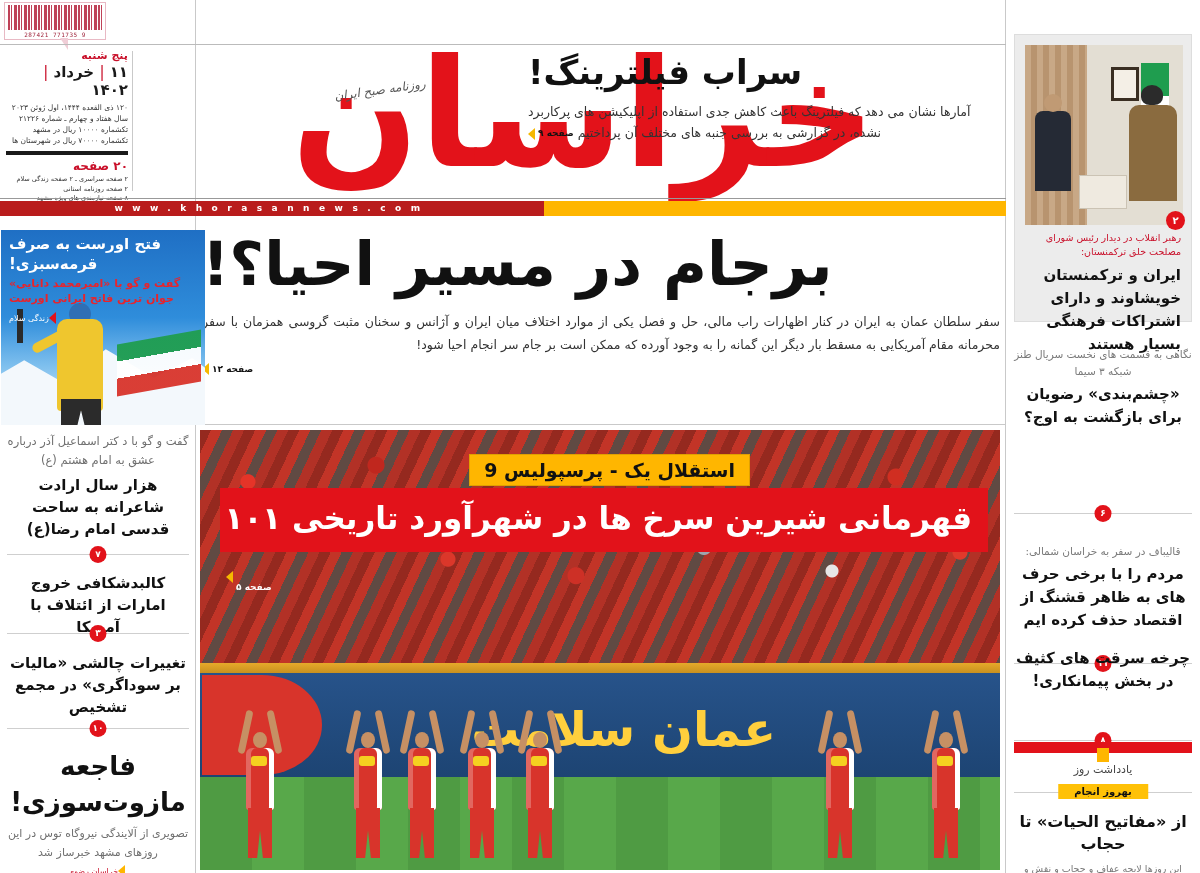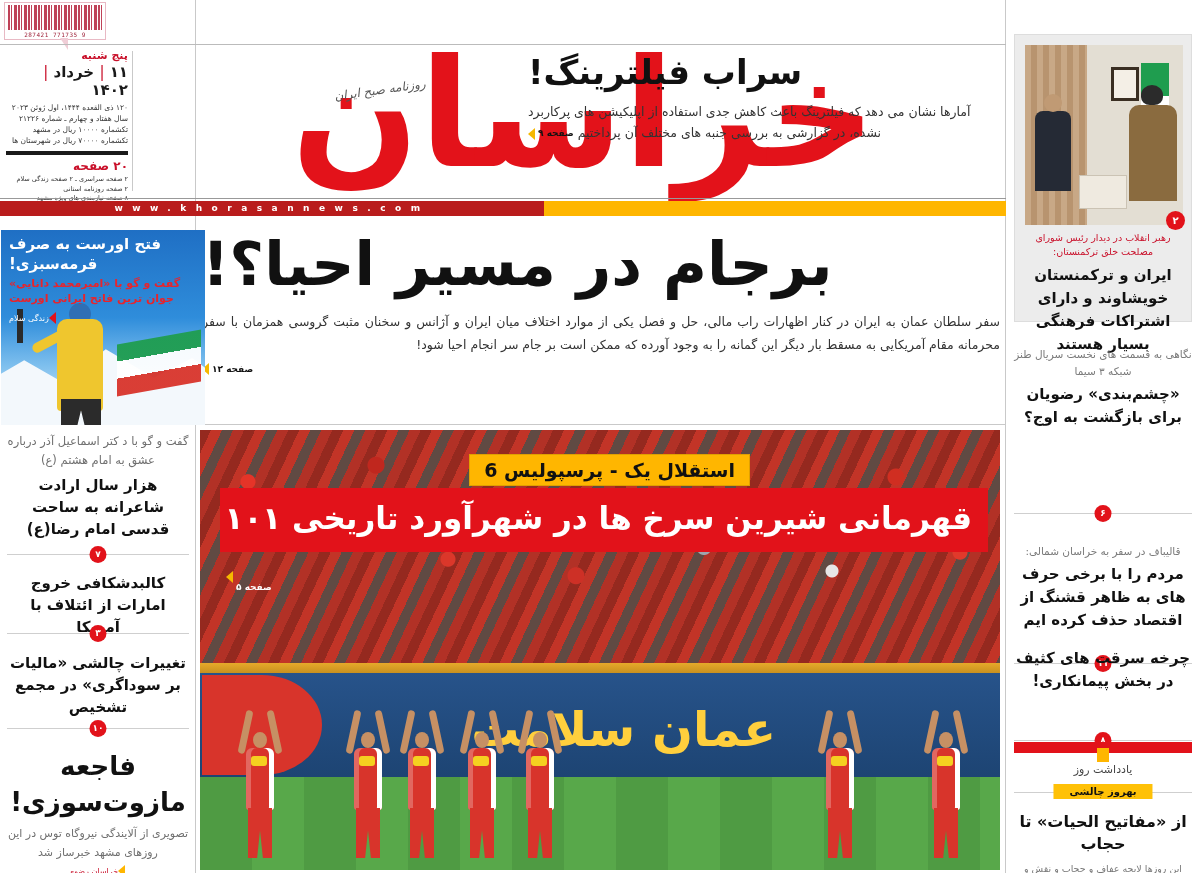--- a/index.html
+++ b/index.html
@@ -321,21 +321,21 @@
   }
   .lp-person-right .h { position:absolute; left:12px; top:-20px; width:22px; height:20px; background:#2b2b2b; border-radius:50% 50% 40% 40%; }
   .lp-table { position:absolute; left:54px; top:130px; width:48px; height:34px; background:#efeae0; border:1px solid #cbc3b4; }
 
   .leader-badge {
     position:absolute; right:6px; top:176px;
     width:19px; height:19px; border-radius:50%;
     background:#e2121a; color:#fff; font-size:10px; font-weight:bold;
     text-align:center; line-height:19px;
   }
-  .leader-text { position:absolute; left:10px; right:10px; top:196px; direction:rtl; text-align:center; }
+  .leader-text { position:absolute; left:10px; right:10px; top:196px; direction:rtl; }
   .leader-text .kicker { font-size:9.5px; color:#c9102a; line-height:14px; }
   .leader-text .title { font-size:15px; font-weight:bold; color:#111; line-height:23px; margin-top:5px; }
 
   .rside { position:absolute; left:8px; width:178px; direction:rtl; text-align:center; }
   .rside .kicker { font-size:10.5px; color:#7a7a7a; line-height:17px;margin-top:16px; }
   .rside .title  { font-size:15px; font-weight:bold; color:#111; line-height:23px; margin-top:3px; }
 
   .rsep { position:absolute; left:8px; width:178px; height:16px; }
   .rsep .line { position:absolute; left:0; right:0; top:8px; height:1px; background:#cfcfcf; }
 
@@ -494,21 +494,21 @@
         </div>
       <div class="player" style="left:726px">
           <span class="armL"></span>
           <span class="armR"></span>
           <span class="head"></span>
           <span class="torso"></span>
           <span class="badge"></span>
           <span class="legs"></span>
         </div>
 
-      <div class="score-chip">استقلال یک - پرسپولیس 6</div>
+      <div class="score-chip">استقلال یک - پرسپولیس 9</div>
       <div class="sport-banner">قهرمانی شیرین سرخ ها در شهرآورد تاریخی ۱۰۱</div>
       <div class="sport-ref">
         <span class="pageref">صفحه ۵</span><span class="chev"></span>
       </div>
     </div>
   </div>
 
   <div class="col-left">
 
     <div class="everest-img">
@@ -611,21 +611,21 @@
       <div class="pagedot">۸</div>
     </div>
 
     <div class="notebox">
       <div class="redbar">
         <div class="ytab"></div>
       </div>
       <div class="notelabel">یادداشت روز</div>
       <div class="author-wrap">
         <div class="l"></div>
-        <div class="author">بهروز چالشی</div>
+        <div class="author">بهروز انجام</div>
       </div>
       <div class="notetitle">از «مفاتیح الحیات» تا حجاب</div>
       <div class="notebody">
         <span>این روزها لایحه عفاف و حجاب و نقش و میزان تاثیرگذاری هر کدام از قوای سه گانه...</span>
         
       </div>
     </div>
   </div>
 
 </div>

